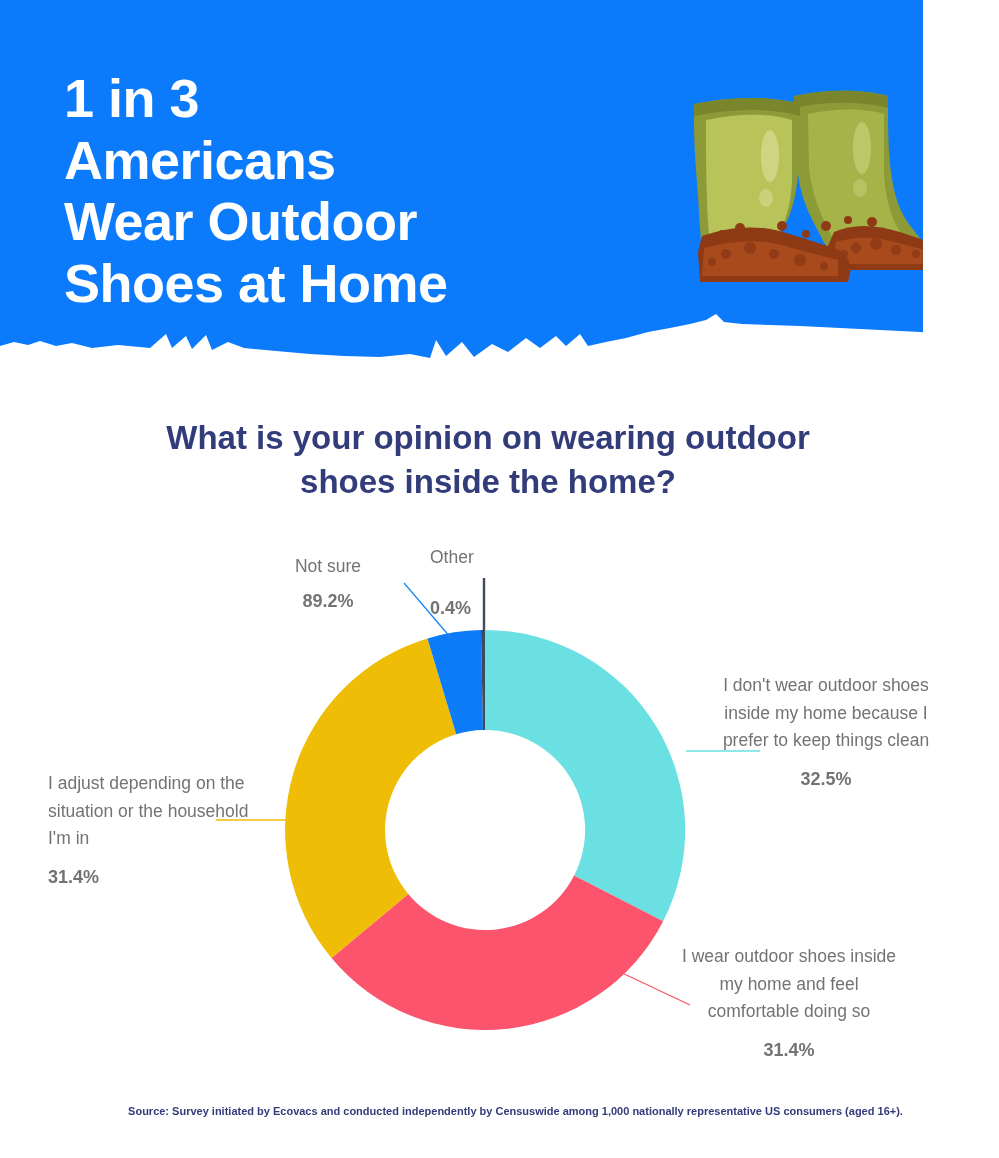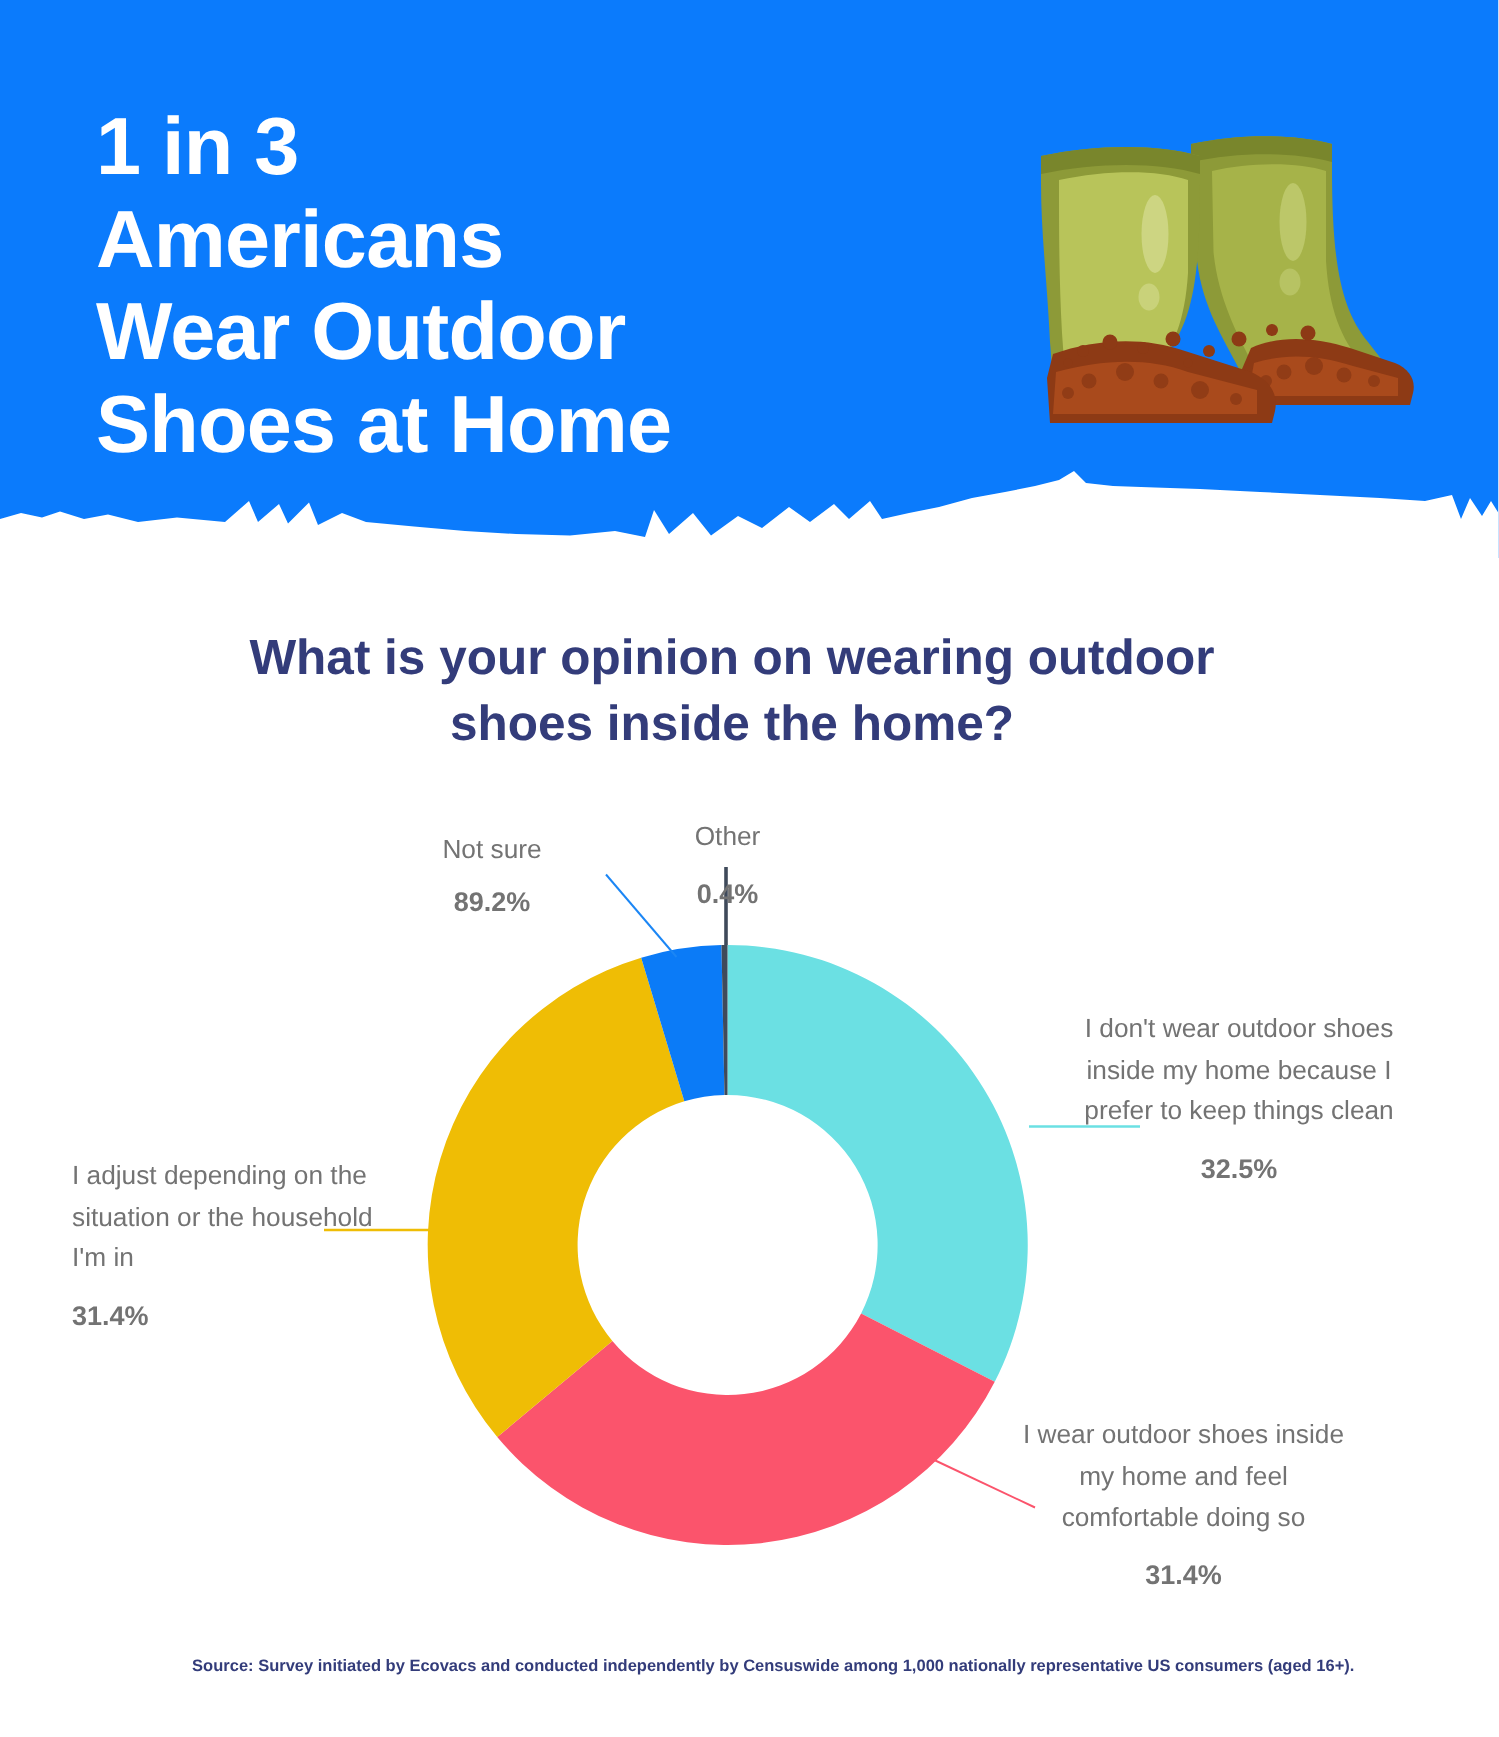--- a/index.html
+++ b/index.html
@@ -4,21 +4,21 @@
 <style>
   html,body{margin:0;padding:0;background:#ffffff;}
   body{
     width:999px;height:1158px;position:relative;overflow:hidden;
     font-family:"Liberation Sans", sans-serif;
     color:#333c7a;
   }
 
   
   .banner{
-    position:absolute;left:0;top:0;width:999px;height:372px;
+    position:absolute;left:0;top:0;width:923px;height:372px;
     overflow:hidden;
   }
   .banner-bg{
     position:absolute;left:0;top:0;width:999px;height:372px;
     background:#0b7bfc;
   }
   .banner-rip{
     position:absolute;left:0;bottom:0;width:999px;height:60px;
   }
   .headline{
@@ -59,22 +59,22 @@
     line-height:1.58;
   }
   .label .pct{
     display:block;
     font-weight:bold;
     font-size:18px;
     margin-top:10px;
   }
   .lbl-notsure{ left:258px; top:553px; width:140px; text-align:center; }
   .lbl-notsure .pct{ margin-top:6px; }
-  .lbl-other{ left:430px; top:544px; width:110px; text-align:center; }
-  .lbl-other .pct{ margin-top:10px; }
+  .lbl-other{ left:430px; top:544px; width:110px; }
+  .lbl-other .pct{ margin-top:22px; }
   .lbl-clean{ left:700px; top:672px; width:252px; text-align:center; }
   .lbl-comfort{ left:676px; top:943px; width:226px; text-align:center; }
   .lbl-adjust{ left:48px; top:770px; width:208px; text-align:left; }
 
   
   .source{
     position:absolute;left:0;top:1105px;width:999px;
     text-align:center;
     font-size:11px;font-weight:bold;color:#333c7a;padding-left:16px;
   }

